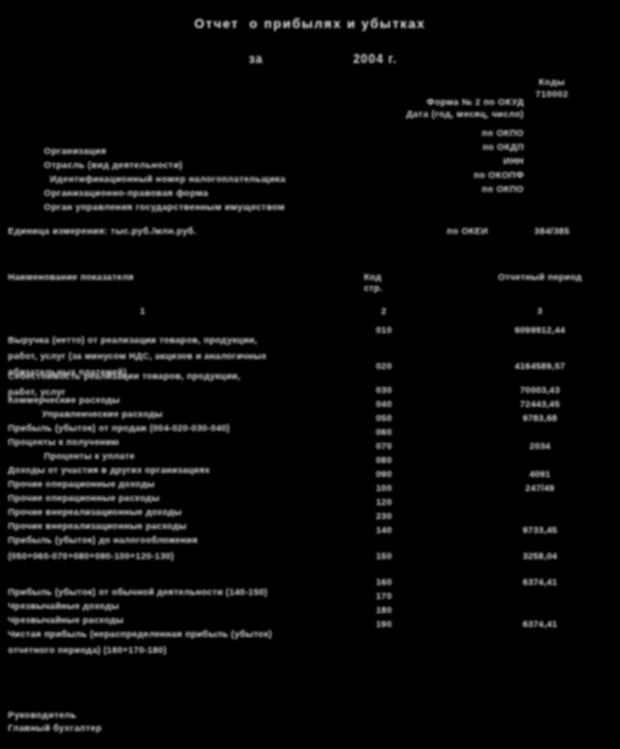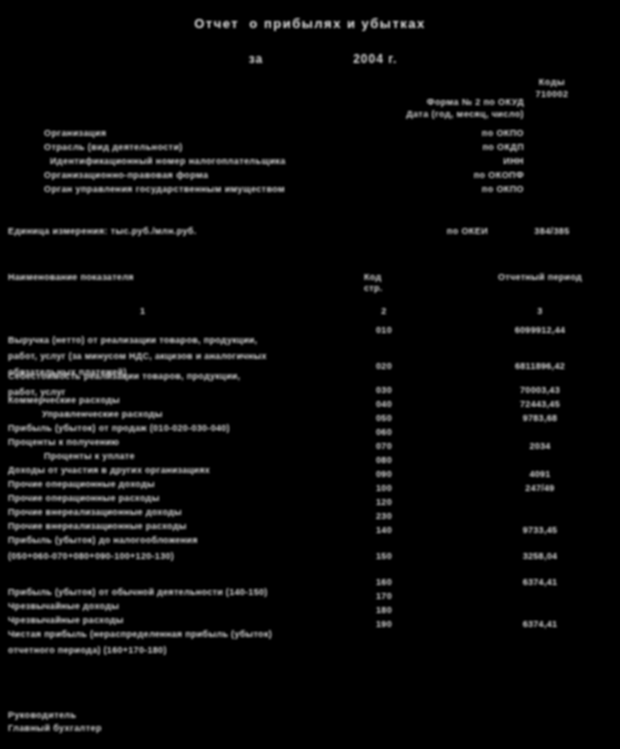--- a/index.html
+++ b/index.html
@@ -76,20 +76,21 @@
     line-height: 12px;
   }
   .meta-row {
     position: relative;
     height: 14px;
     line-height: 14px;
   }
   .meta-row .lbl {
     position: absolute;
     left: 8px;
+    margin-top: 18px;
   }
   .meta-row .lbl.ind {
     left: 14px;
   }
   .meta-row .code-lbl {
     position: absolute;
     left: 364px;
     width: 124px;
     text-align: right;
   }
@@ -241,34 +242,34 @@
           <span class="r-name" style="white-space: pre-line;">Выручка (нетто) от реализации товаров, продукции,
 работ, услуг  (за минусом НДС, акцизов и аналогичных
 обязательных платежей)</span>
           <span class="r-code">010</span>
           <span class="r-val">6099912,44</span>
         </div>
         <div class="row" style="height: 24px;">
           <span class="r-name" style="white-space: pre-line;">Себестоимость реализации товаров, продукции,
 работ, услуг</span>
           <span class="r-code">020</span>
-          <span class="r-val">6811896,42</span>
+          <span class="r-val">4164589,57</span>
         </div>
         <div class="row" style="height: 14px;">
           <span class="r-name" style="white-space: pre-line;">Коммерческие расходы</span>
           <span class="r-code">030</span>
           <span class="r-val">70003,43</span>
         </div>
         <div class="row" style="height: 14px;">
           <span class="r-name" style="white-space: pre-line; padding-left: 34px;">Управленческие расходы</span>
           <span class="r-code">040</span>
           <span class="r-val">72443,45</span>
         </div>
         <div class="row" style="height: 14px;">
-          <span class="r-name" style="white-space: pre-line;">Прибыль (убыток) от продаж (010-020-030-040)</span>
+          <span class="r-name" style="white-space: pre-line;">Прибыль (убыток) от продаж (004-020-030-040)</span>
           <span class="r-code">050</span>
           <span class="r-val">9783,68</span>
         </div>
         <div class="row" style="height: 14px;">
           <span class="r-name" style="white-space: pre-line;">Проценты к получению</span>
           <span class="r-code">060</span>
           <span class="r-val"></span>
         </div>
         <div class="row" style="height: 14px;">
           <span class="r-name" style="white-space: pre-line; padding-left: 36px;">Проценты к уплате</span>

